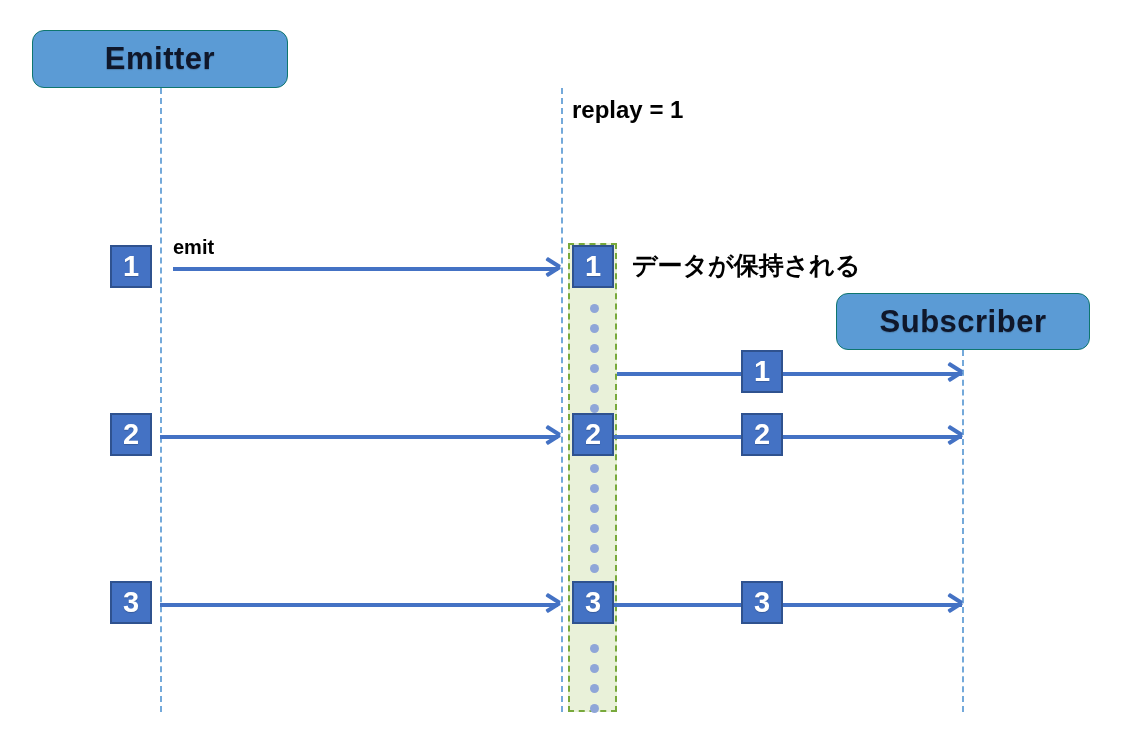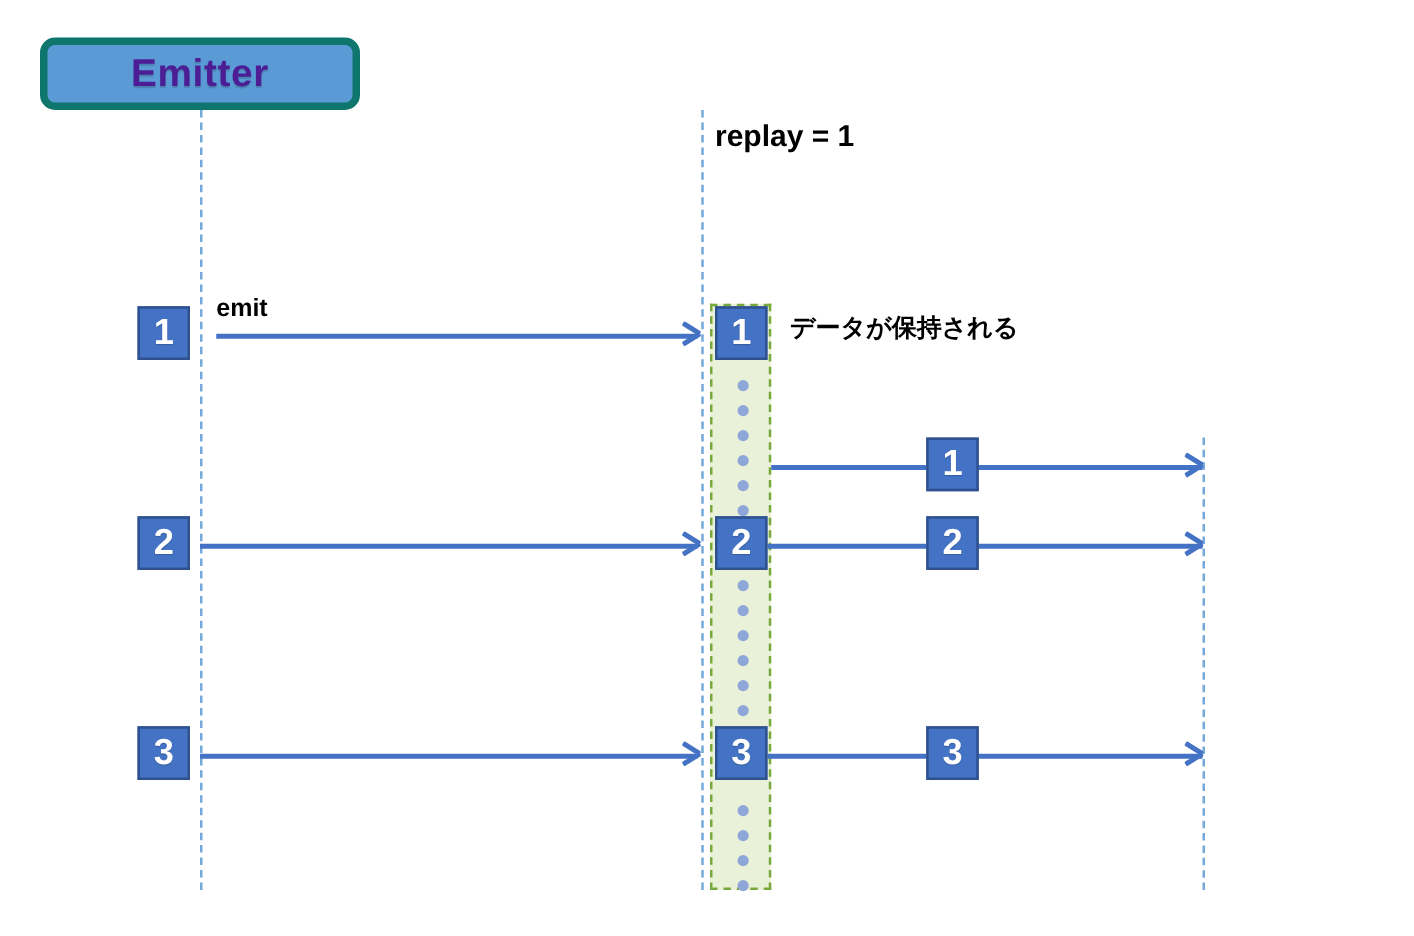--- a/index.html
+++ b/index.html
@@ -16,23 +16,23 @@
     height: 749px;
     background: #ffffff;
     overflow: hidden;
   }
 
   
   .participant {
     position: absolute;
     box-sizing: border-box;
     background: #5b9bd5;
-    border: 6px solid #0f766e;
+    border: 1px solid #0f766e;
     border-radius: 12px;
-    color: #4c1d95;
+    color: #0f172a;
     font-weight: bold;
     display: flex;
     align-items: center;
     justify-content: center;
     letter-spacing: 0.5px;
     text-shadow: 0 1px 1px rgba(0,0,0,0.18);
   }
   #participant-emitter    { left: 32px;  top: 30px;  width: 256px; height: 58px; font-size: 31px; }
   #participant-sharedflow { left: 430px; top: 30px;  width: 262px; height: 58px; font-size: 31px; }
   #participant-subscriber { left: 836px; top: 293px; width: 254px; height: 57px; font-size: 31px; }
@@ -75,21 +75,21 @@
     height: 9px;
     border-radius: 50%;
     background: #8fa6d8;
   }
 
   
   #retained-note {
     position: absolute;
     left: 632px;
     top: 249px;
-    font-size: 20px;
+    font-size: 25px;
     font-weight: bold;
     color: #000000;
     white-space: nowrap;
     font-family: Liberation Sans, sans-serif;
   }
 
   
   .msg-line {
     position: absolute;
     height: 0;
@@ -142,20 +142,21 @@
   }
 </style>
 </head>
 <body>
 
 <div id="canvas">
 
   <div class="participant" id="participant-emitter">Emitter</div>
 
 
+  <div class="participant" id="participant-subscriber">Subscriber</div>
 
   <div class="lifeline" id="lifeline-emitter"></div>
   <div class="lifeline" id="lifeline-sharedflow"></div>
   <div class="lifeline" id="lifeline-subscriber"></div>
 
   <div id="replay-label">replay = 1</div>
 
   <div id="retained-region">
       <div class="retain-dot" style="left: 20px; top: 59px;"></div>
       <div class="retain-dot" style="left: 20px; top: 79px;"></div>

